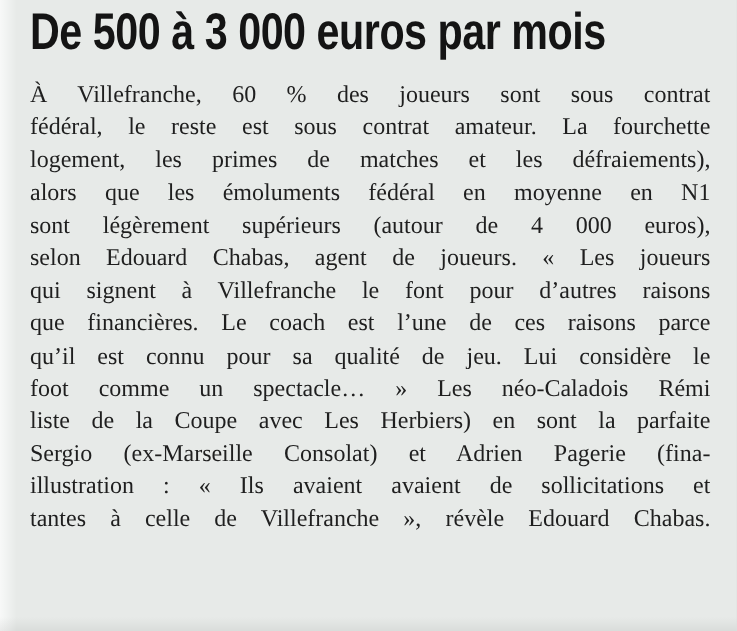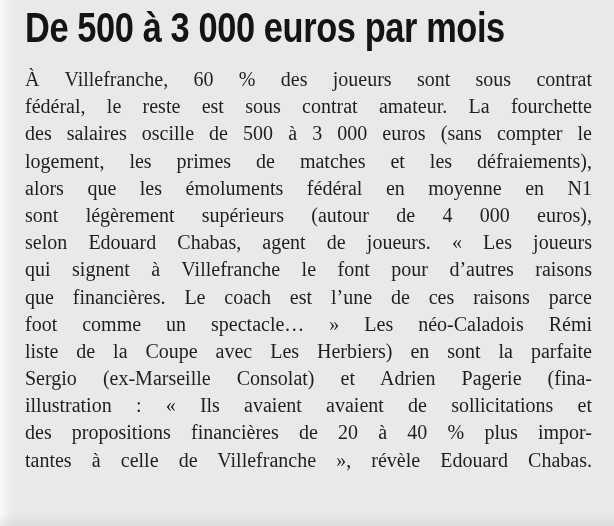--- a/index.html
+++ b/index.html
@@ -68,27 +68,26 @@
 </style>
 </head>
 <body>
 
 <div class="clipping">
   <h1 class="headline">De 500 à 3 000 euros par mois</h1>
 
   <div class="article-body">
     <div class="body-line">À Villefranche, 60 % des joueurs sont sous contrat</div>
     <div class="body-line">fédéral, le reste est sous contrat amateur. La fourchette</div>
-    <div class="body-line">des salaires oscille de 500 à 3 000 euros (sans compter le</div>
     <div class="body-line">logement, les primes de matches et les défraiements),</div>
     <div class="body-line">alors que les émoluments fédéral en moyenne en N1</div>
     <div class="body-line">sont légèrement supérieurs (autour de 4 000 euros),</div>
     <div class="body-line">selon Edouard Chabas, agent de joueurs. « Les joueurs</div>
     <div class="body-line">qui signent à Villefranche le font pour d’autres raisons</div>
     <div class="body-line">que financières. Le coach est l’une de ces raisons parce</div>
+    <div class="body-line">qu’il est connu pour sa qualité de jeu. Lui considère le</div>
     <div class="body-line">foot comme un spectacle… » Les néo-Caladois Rémi</div>
     <div class="body-line">liste de la Coupe avec Les Herbiers) en sont la parfaite</div>
     <div class="body-line">Sergio (ex-Marseille Consolat) et Adrien Pagerie (fina-</div>
     <div class="body-line">illustration : « Ils avaient avaient de sollicitations et</div>
-    <div class="body-line">des propositions financières de 20 à 40 % plus impor-</div>
     <div class="body-line">tantes à celle de Villefranche », révèle Edouard Chabas.</div>
   </div>
 </div>
 
 </body></html>

